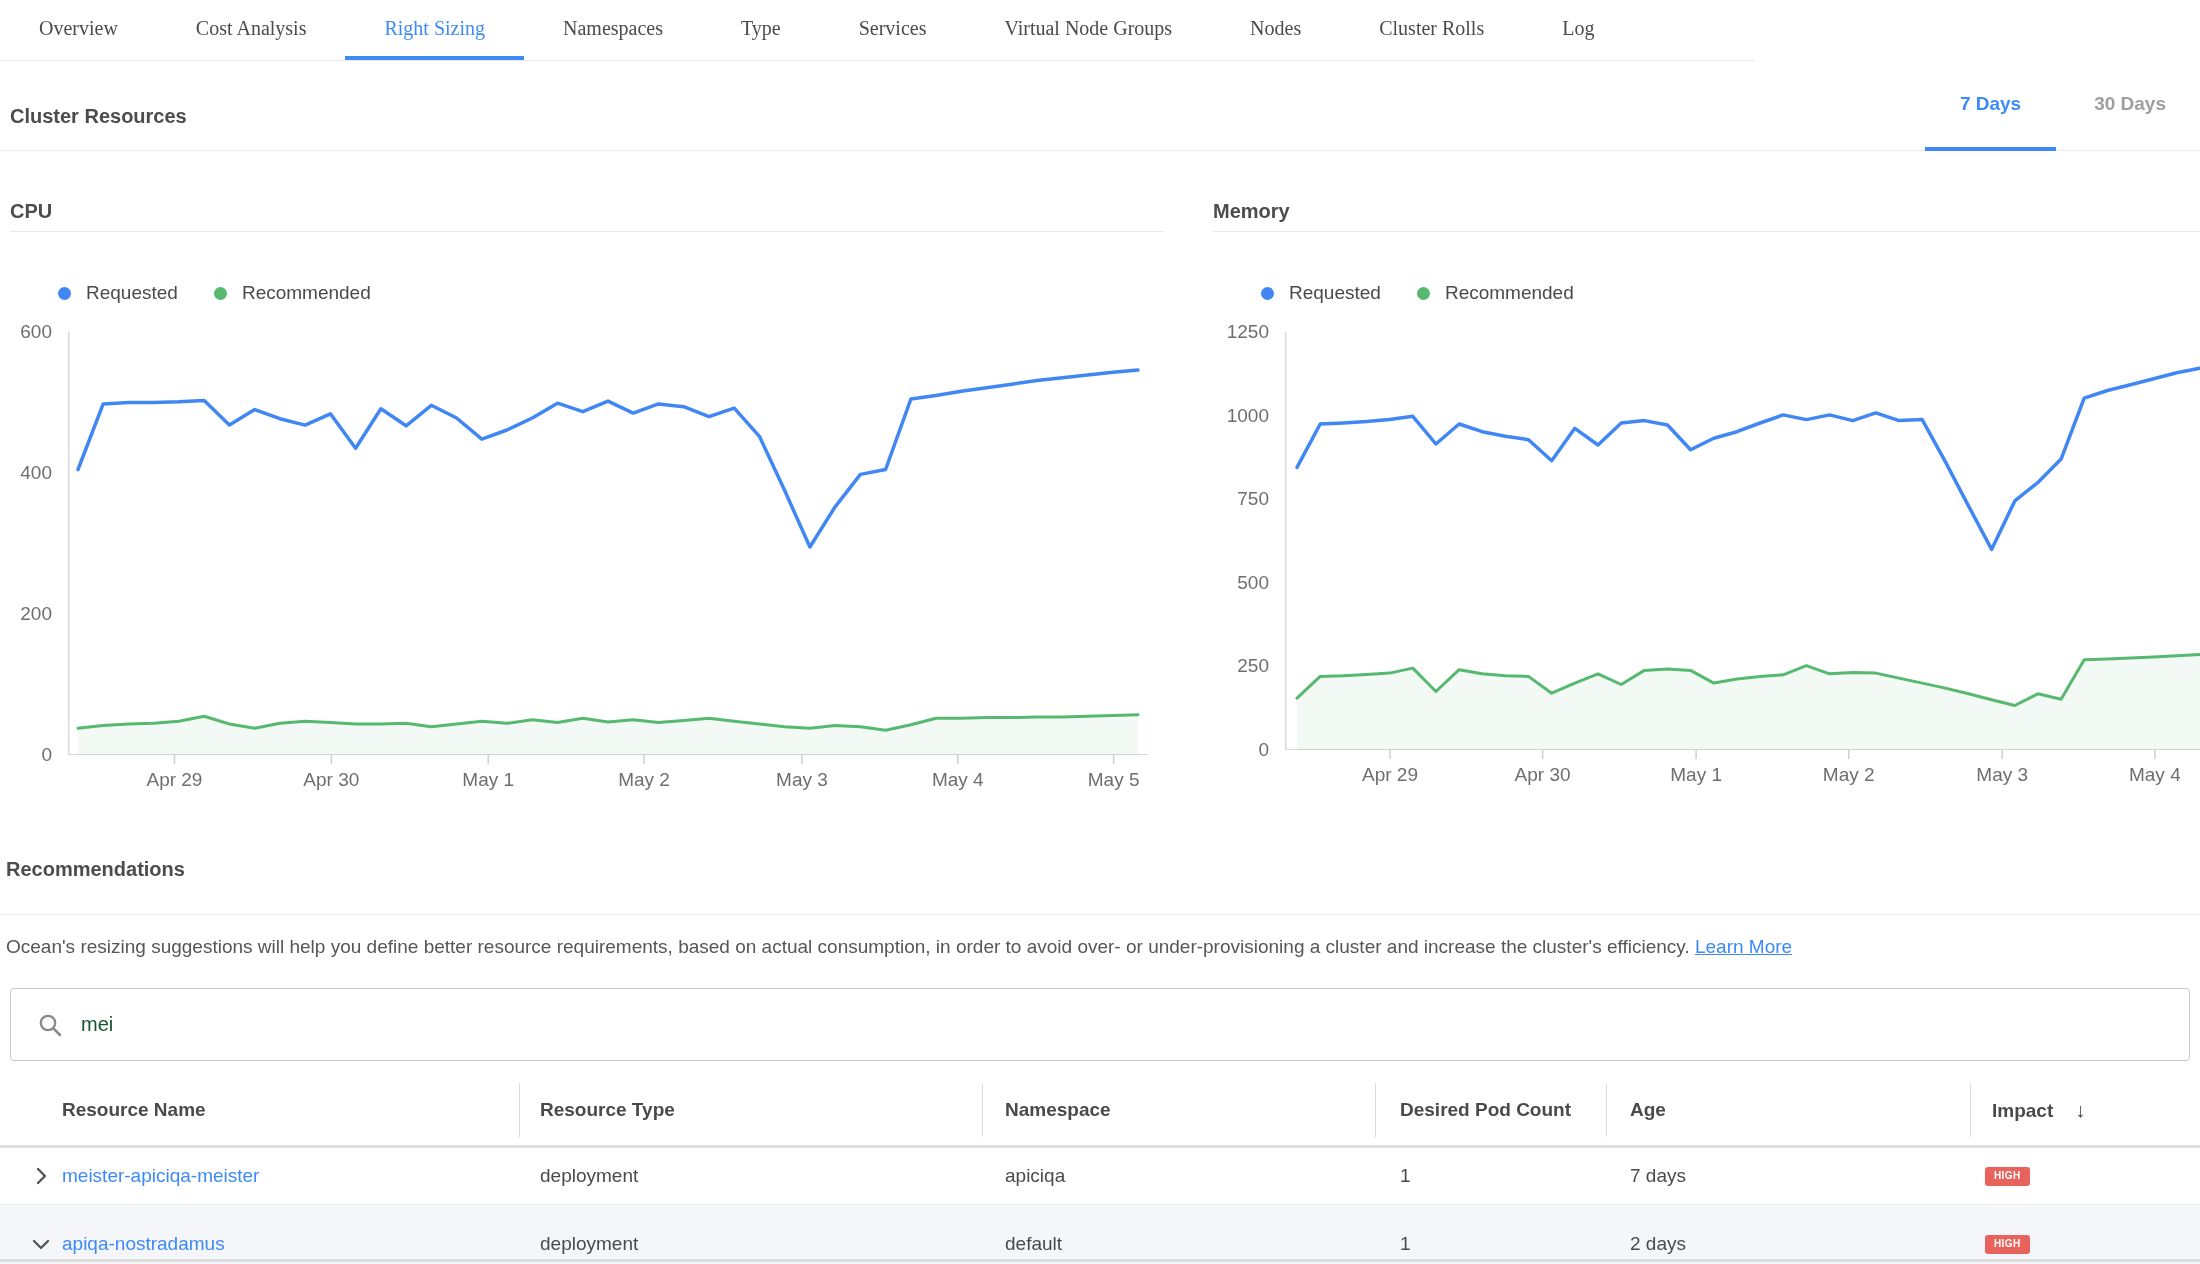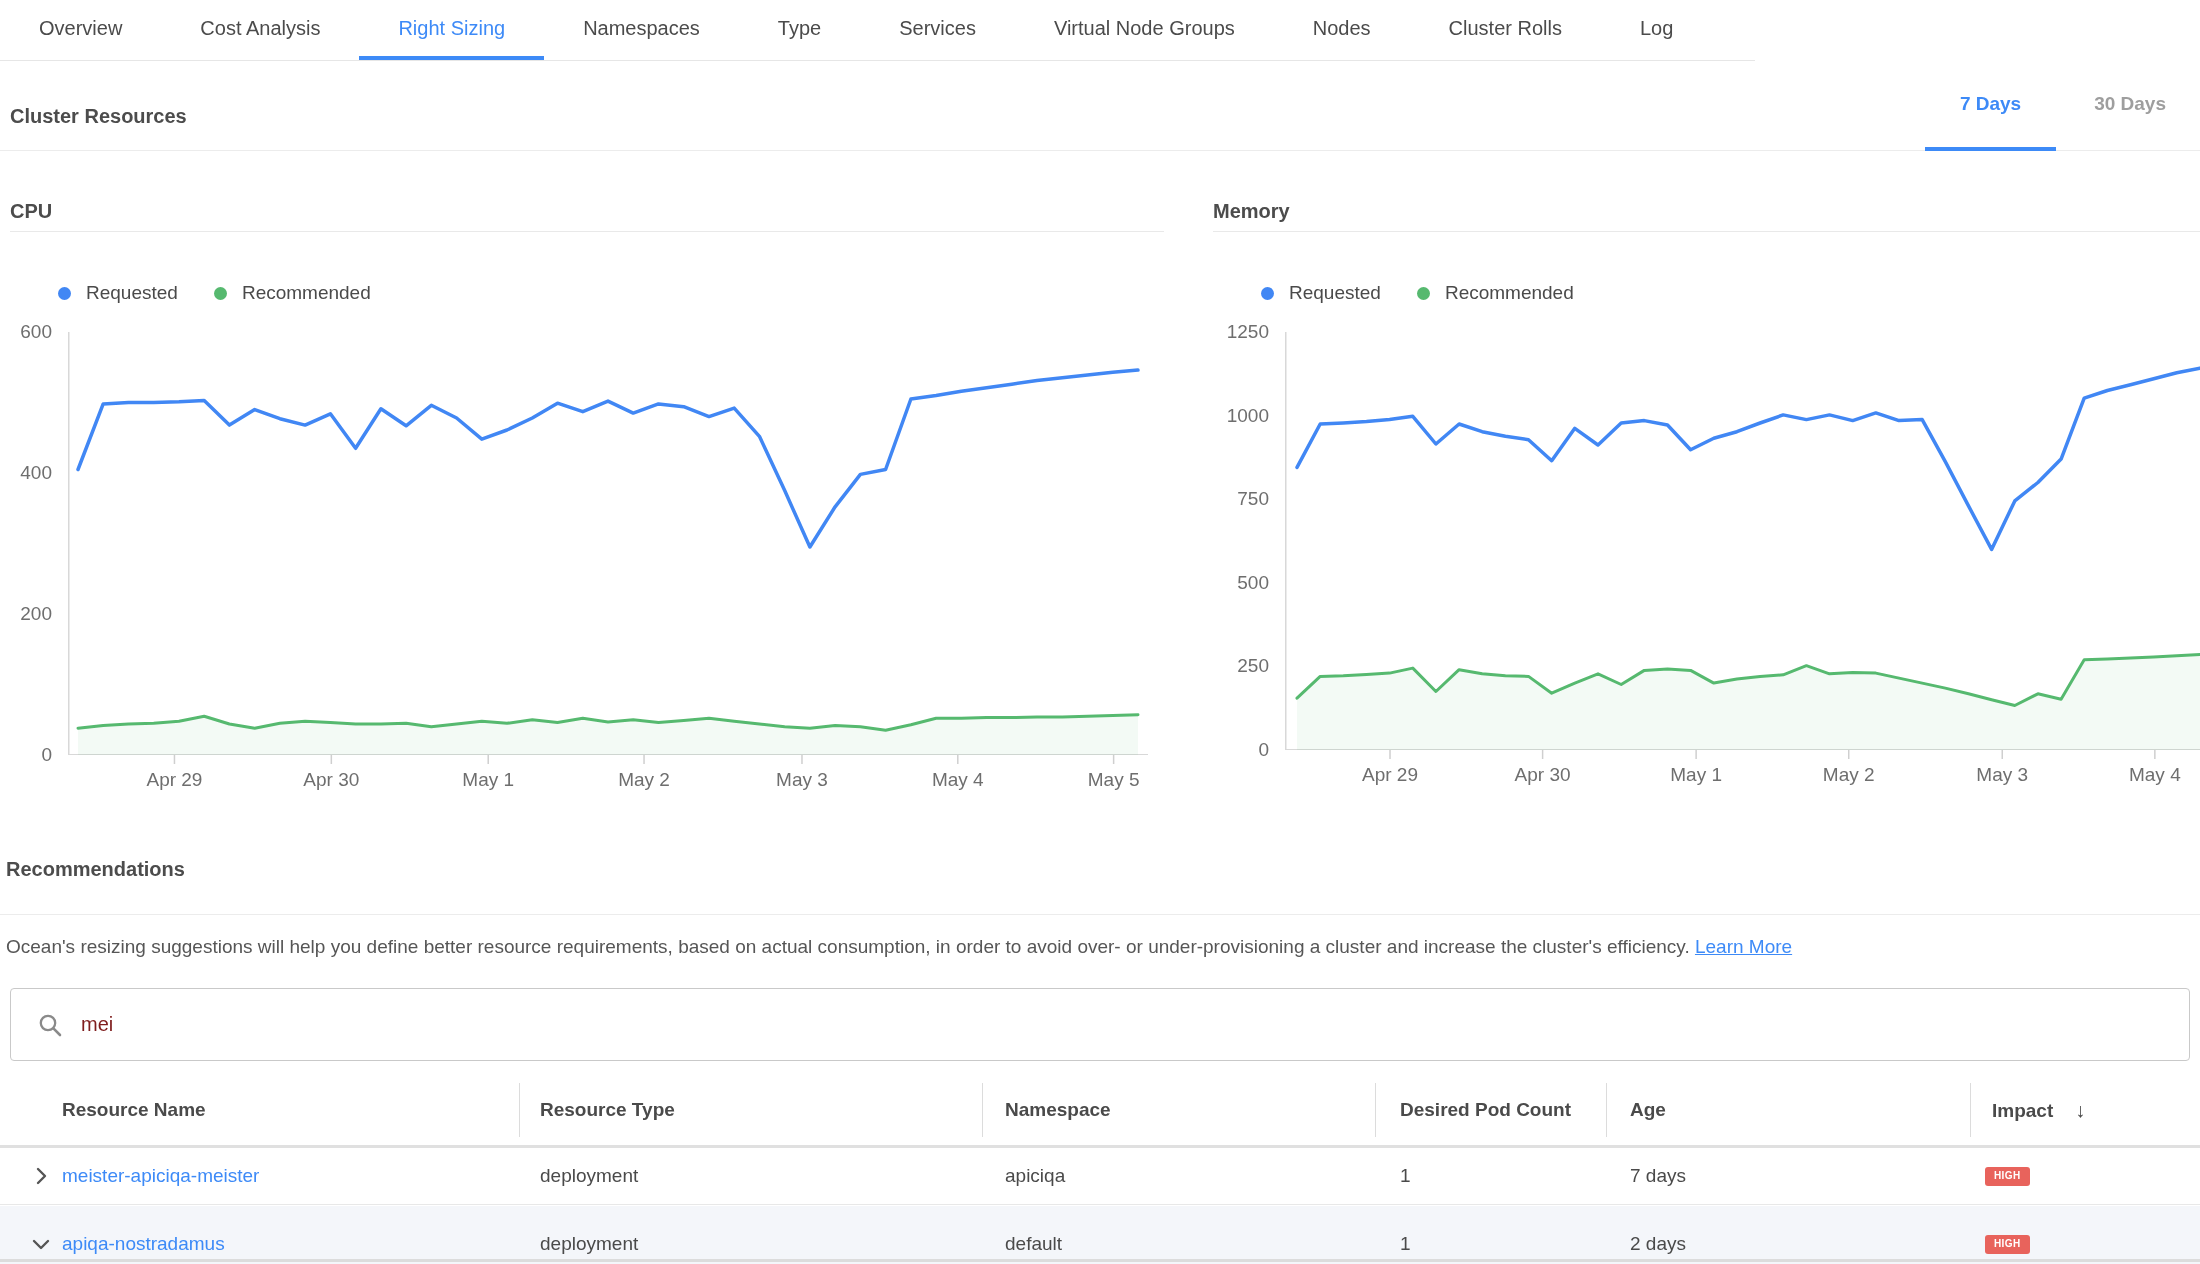--- a/index.html
+++ b/index.html
@@ -1,21 +1,21 @@
 <!DOCTYPE html>
 <html><head>
 <meta charset="utf-8">
 <style>
   html,body{margin:0;padding:0;background:#fff;}
   .page{position:relative;width:2200px;height:1264px;background:#fff;overflow:hidden;
         font-family:"Liberation Sans","DejaVu Sans",sans-serif;color:#4a4a4a;}
 
   
   .tabbar{position:absolute;top:0;left:0;width:1755px;height:61px;border-bottom:1px solid #e6e6e6;
-          display:flex;align-items:stretch;background:#fff;box-sizing:border-box;}
+          display:flex;align-items:stretch;background:#fff;box-sizing:border-box;font-family:Liberation Serif, serif;}
   .tab{display:flex;align-items:center;height:60px;padding:0 39px;font-size:20px;color:#4b4b4b;
        border-bottom:4px solid transparent;box-sizing:border-box;cursor:pointer;white-space:nowrap;}
   .tab.active{color:#3d8af7;border-bottom-color:#3d8af7;}
 
   
   .cr-header{position:absolute;top:61px;left:0;width:2200px;height:90px;border-bottom:1px solid #ececec;box-sizing:border-box;}
   .cr-title{position:absolute;left:10px;top:44px;font-size:20px;font-weight:600;color:#4c4c4c;}
   .range-toggle{position:absolute;right:17px;top:0;height:90px;display:flex;align-items:stretch;}
   .range-item{display:flex;align-items:center;font-size:19px;font-weight:700;border-bottom:4px solid transparent;
               box-sizing:border-box;cursor:pointer;}
@@ -35,21 +35,21 @@
 
   
   .rec-title{position:absolute;left:6px;top:858px;font-size:20px;font-weight:600;color:#4c4c4c;}
   .rec-divider{position:absolute;left:0;top:914px;width:2200px;border-top:1px solid #ececec;}
   .rec-desc{position:absolute;left:6px;top:932px;width:2180px;font-size:19px;color:#565656;line-height:30px;}
   .learn-more{color:#3d8af7;text-decoration:underline;cursor:pointer;}
 
   
   .search-box{position:absolute;left:10px;top:988px;width:2180px;height:73px;border:1px solid #c9c9c9;border-radius:4px;
               box-sizing:border-box;display:flex;align-items:center;padding-left:26px;gap:16px;background:#fff;}
-  .search-box input{border:none;outline:none;font-size:20px;color:#7f1d1d;flex:1;background:transparent;
+  .search-box input{border:none;outline:none;font-size:20px;color:#14532d;flex:1;background:transparent;
                     font-family:"Liberation Sans","DejaVu Sans",sans-serif;}
 
   
   .tbl-header{position:absolute;left:0;top:1075px;width:2200px;height:73px;border-bottom:3px solid #e0e0e0;box-sizing:border-box;}
   .th{position:absolute;top:0;height:70px;line-height:70px;font-size:19px;font-weight:700;color:#4a4a4a;white-space:nowrap;}
   .th-sep{position:absolute;top:8px;height:54px;width:1px;background:#dcdcdc;}
   .sort-arrow{font-size:20px;font-weight:600;color:#4a4a4a;margin-left:22px;}
   .tbl-row{position:absolute;left:0;width:2200px;}
   .row-1{top:1148px;height:57px;background:#fff;border-bottom:1px solid #e8e8e8;box-sizing:border-box;cursor:pointer;}
   .row-2{top:1206px;height:76px;background:#f4f6fa;cursor:pointer;}

